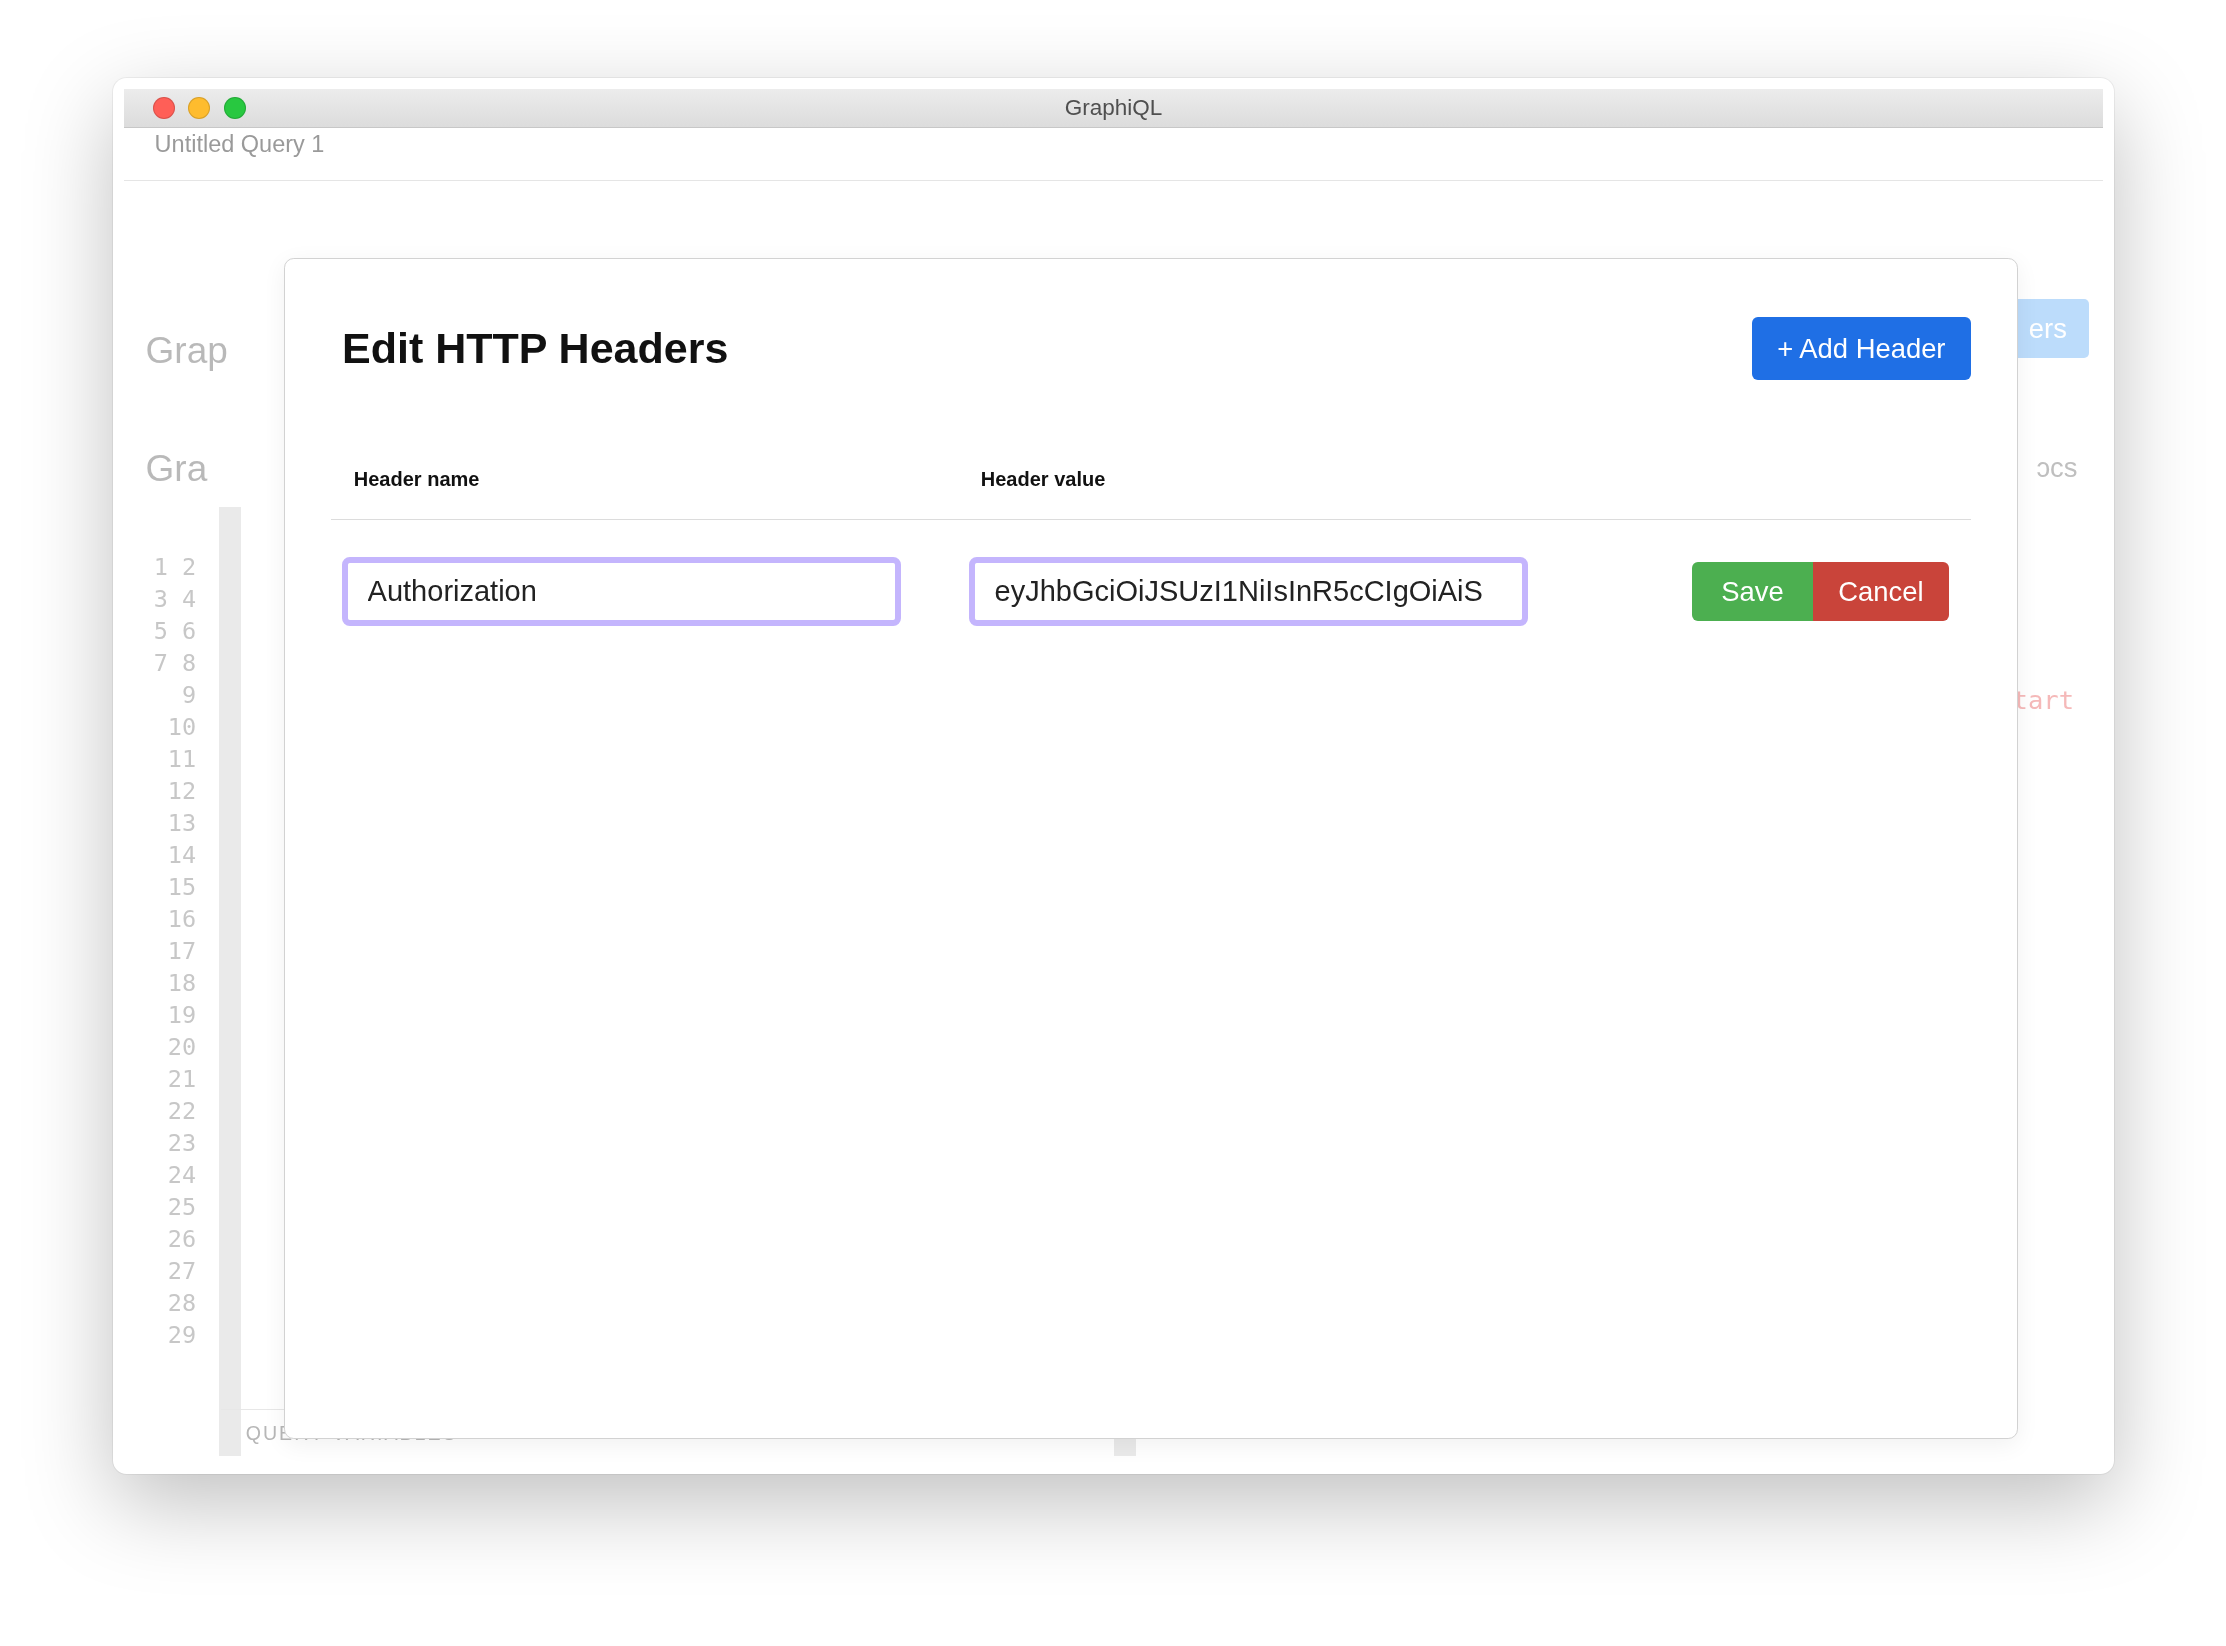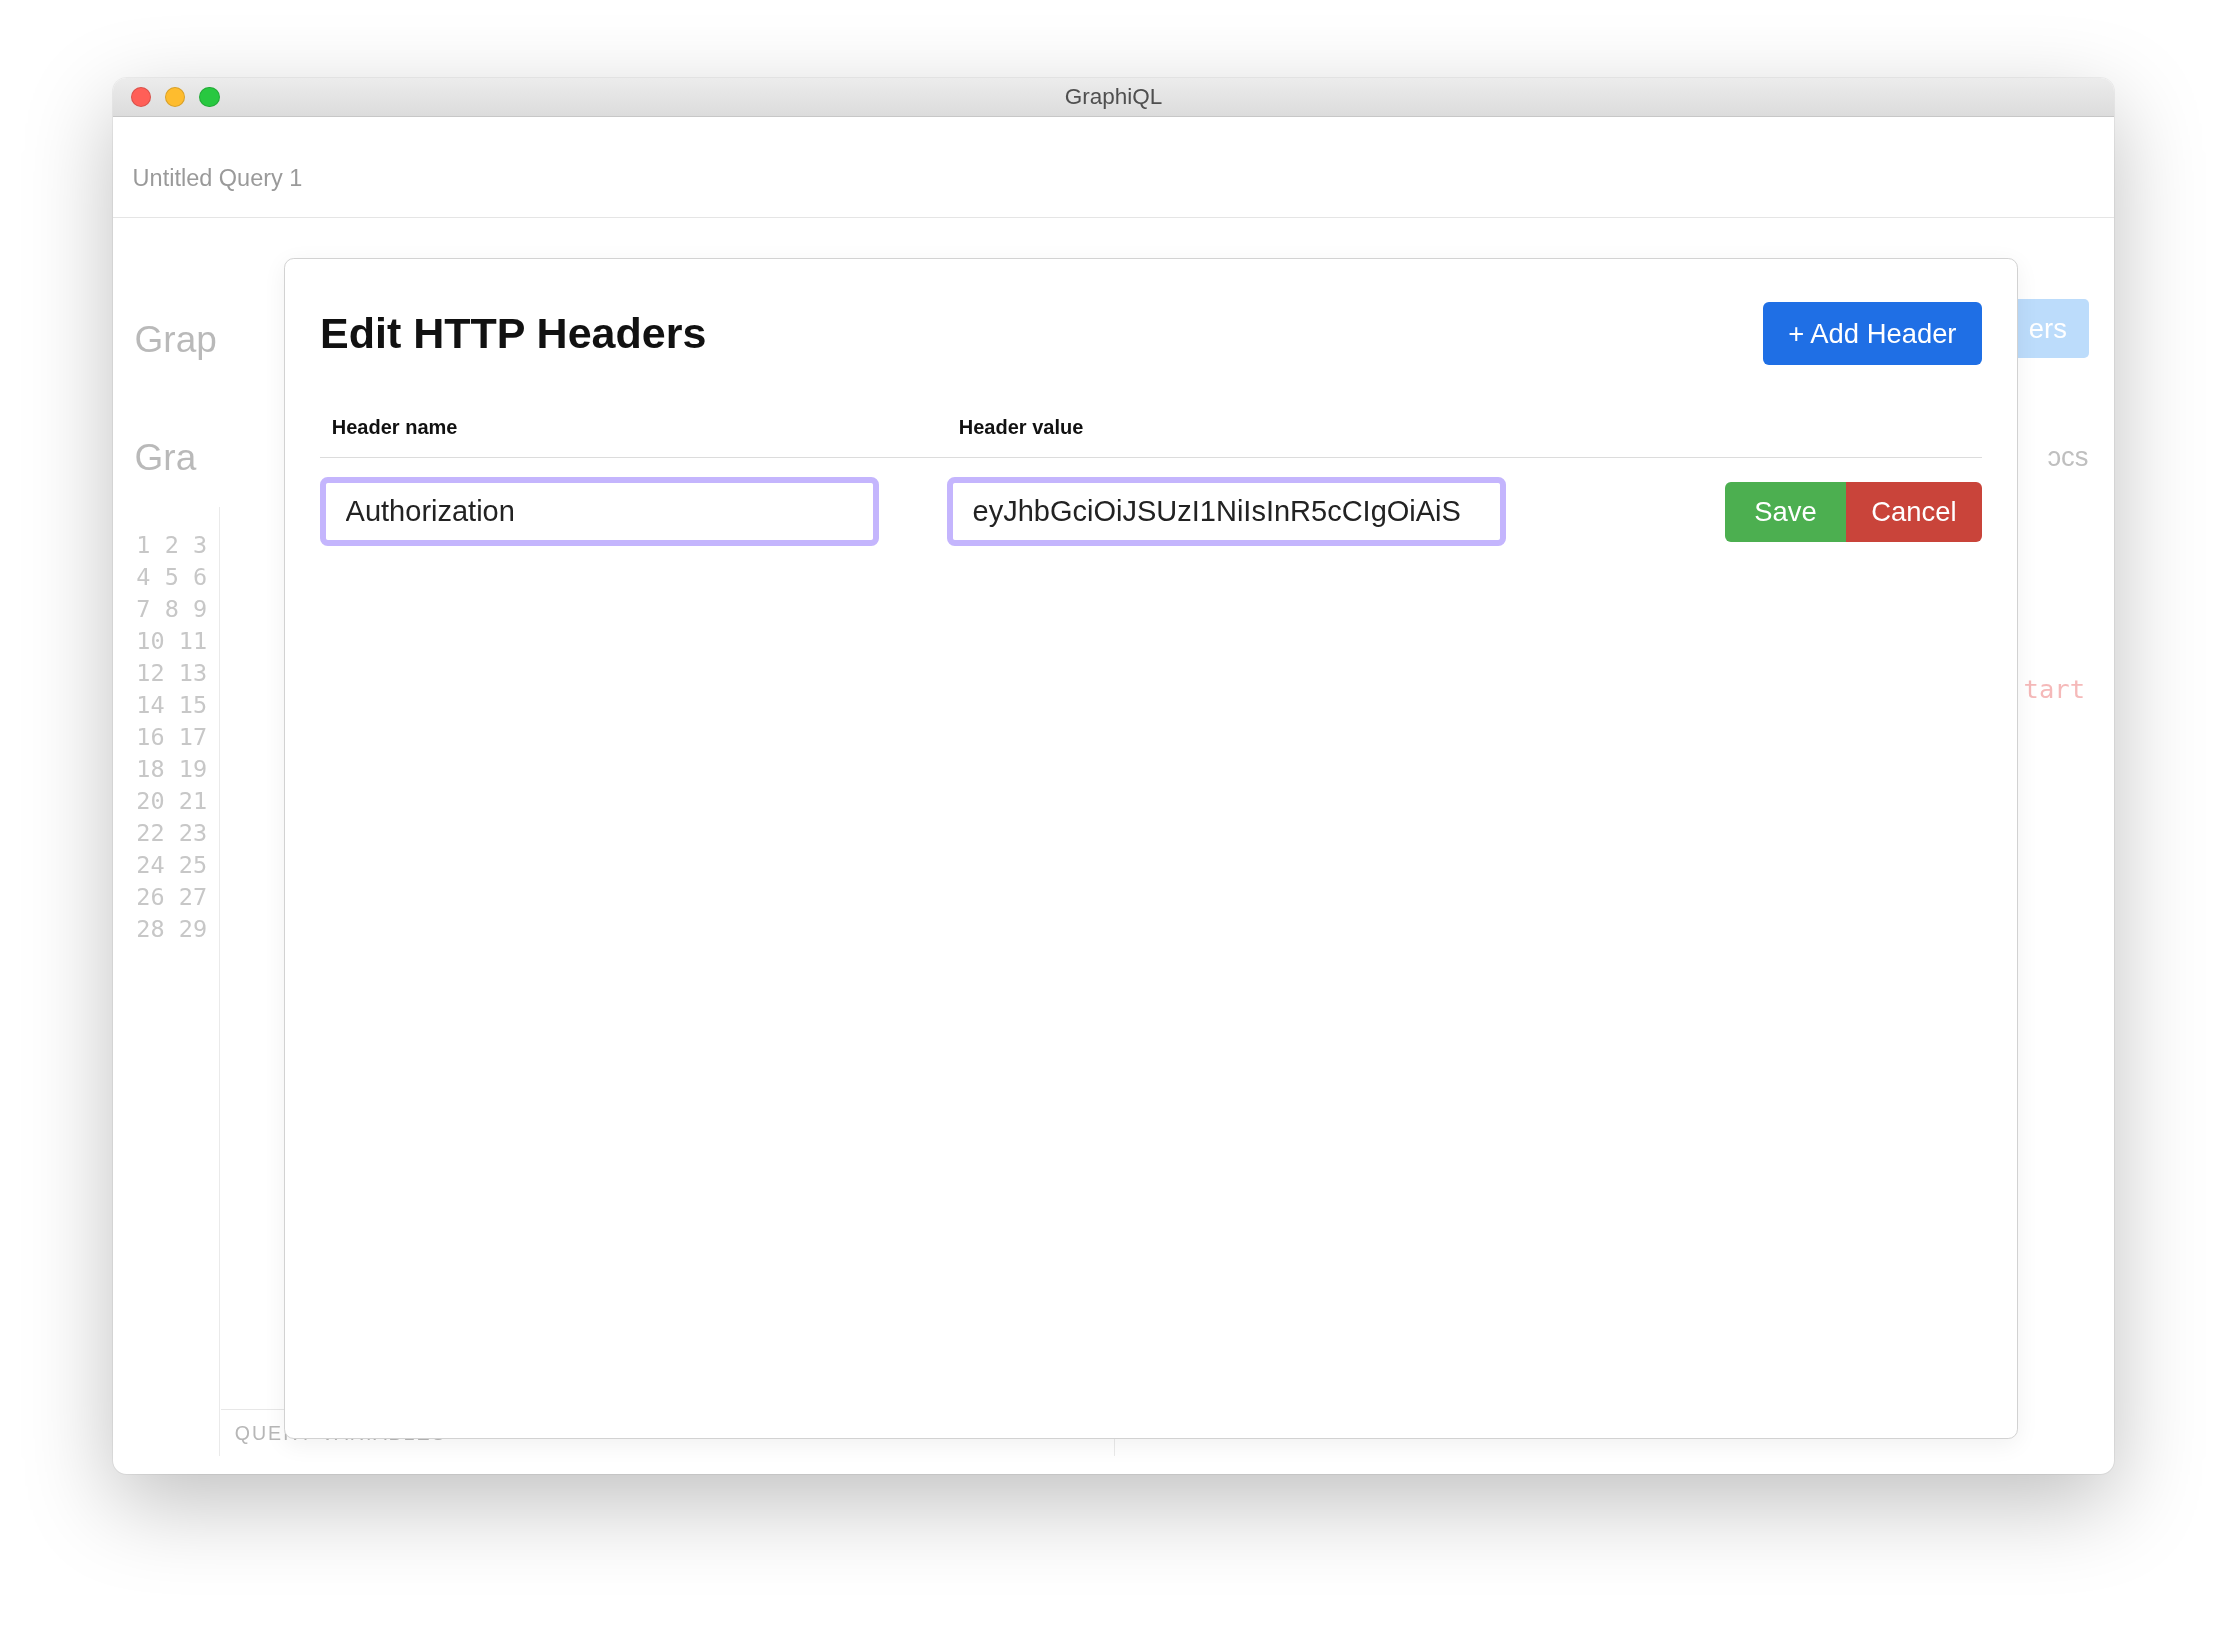--- a/index.html
+++ b/index.html
@@ -1,15 +1,15 @@
 <!DOCTYPE html>
 <html><head>
 <meta charset="utf-8">
 <style>
-  * { box-sizing: border-box; margin: 0; padding: 0; }
+  * { box-sizing: border-box; margin: 0; padding: 11px; }
   html, body { width: 100%; height: 100%; }
   body {
     font-family: -apple-system, BlinkMacSystemFont, "Helvetica Neue", Arial, sans-serif;
     background: #ffffff;
     display: flex;
     align-items: center;
     justify-content: center;
   }
   .stage {
     width: 2227px;
@@ -51,25 +51,24 @@
   .dot.yellow { background:#febc2e; }
   .dot.green { background:#28c840; }
   .title-center {
     position: absolute; left:0; right:0; text-align:center;
     font-size: 22.5px; color:#4f4f4f;
   }
   
   .tabsbar {
     height: 53px;
     border-bottom: 1px solid #e5e5e5;
-    display:flex; align-items:flex-start;
+    display:flex; align-items:flex-end;
     padding-left: 19.6px;
     color:#9a9a9a;
     font-size: 23.5px;
-    margin-top: 48px;
   }
   
   .bg-stub {
     position:absolute;
     color:#b8b8b8;
     font-size:35px;
     font-weight:400;
   }
   .bg-graph1 { left:21.6px; top:241px; font-size:37px; color:#3a3a3a; opacity:0.35;}
   .bg-graph2 { left:21.6px; top:359px; font-size:37px; color:#3a3a3a; opacity:0.35;}

